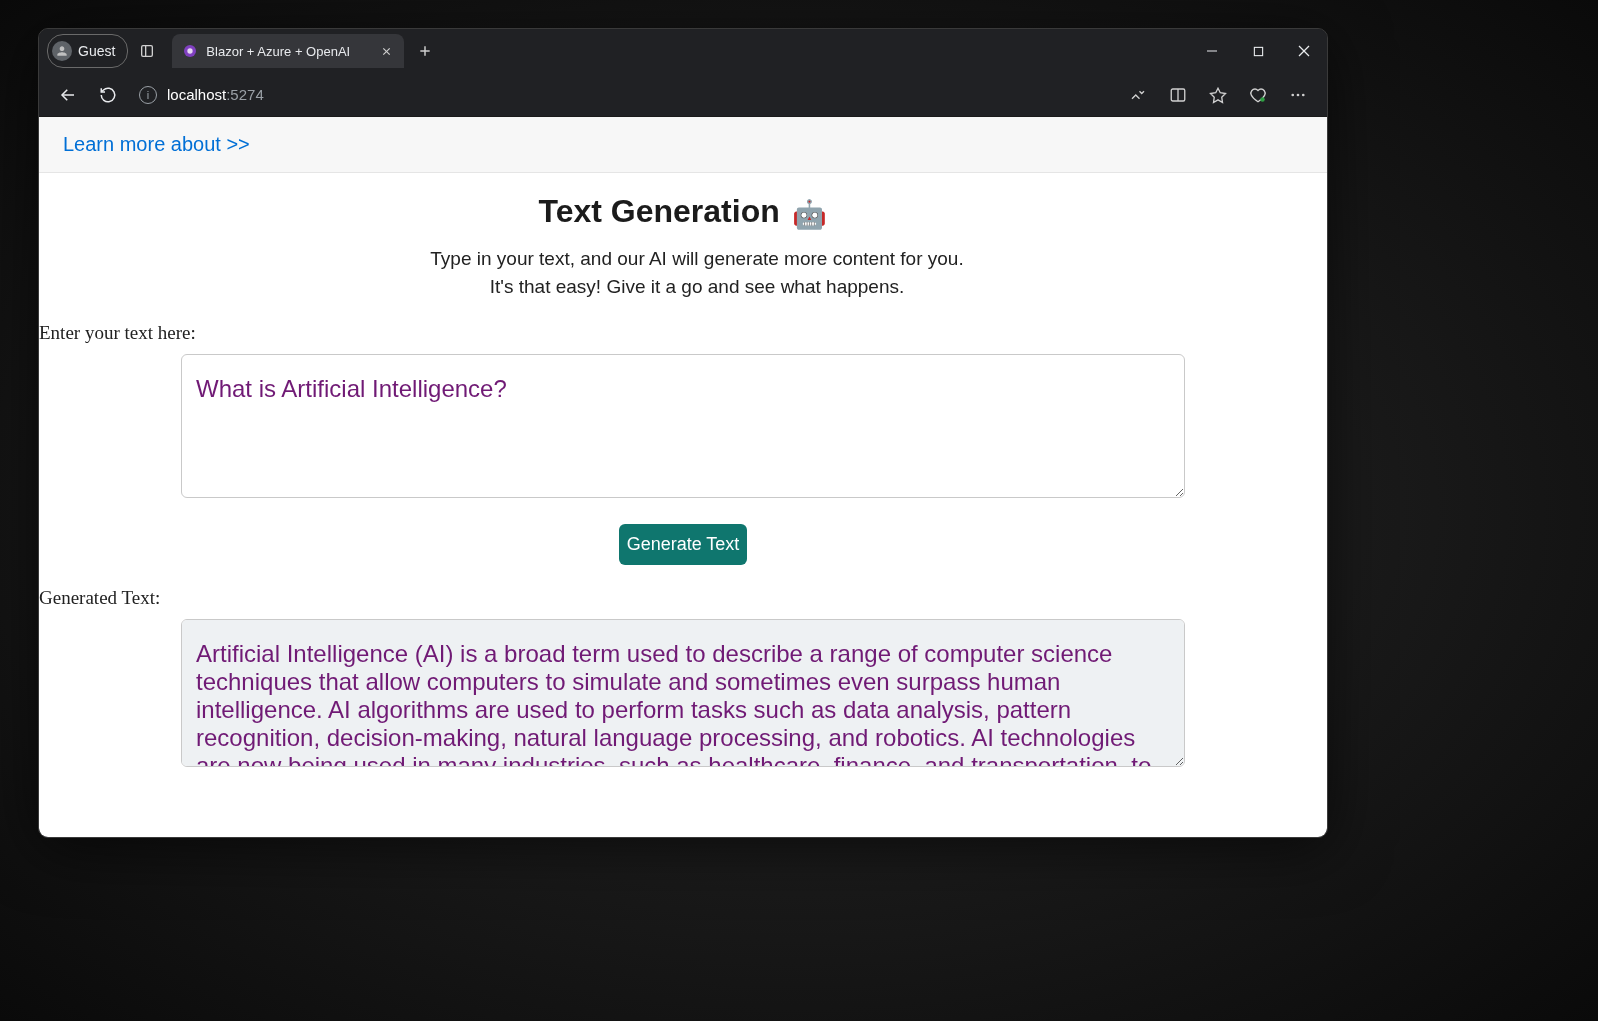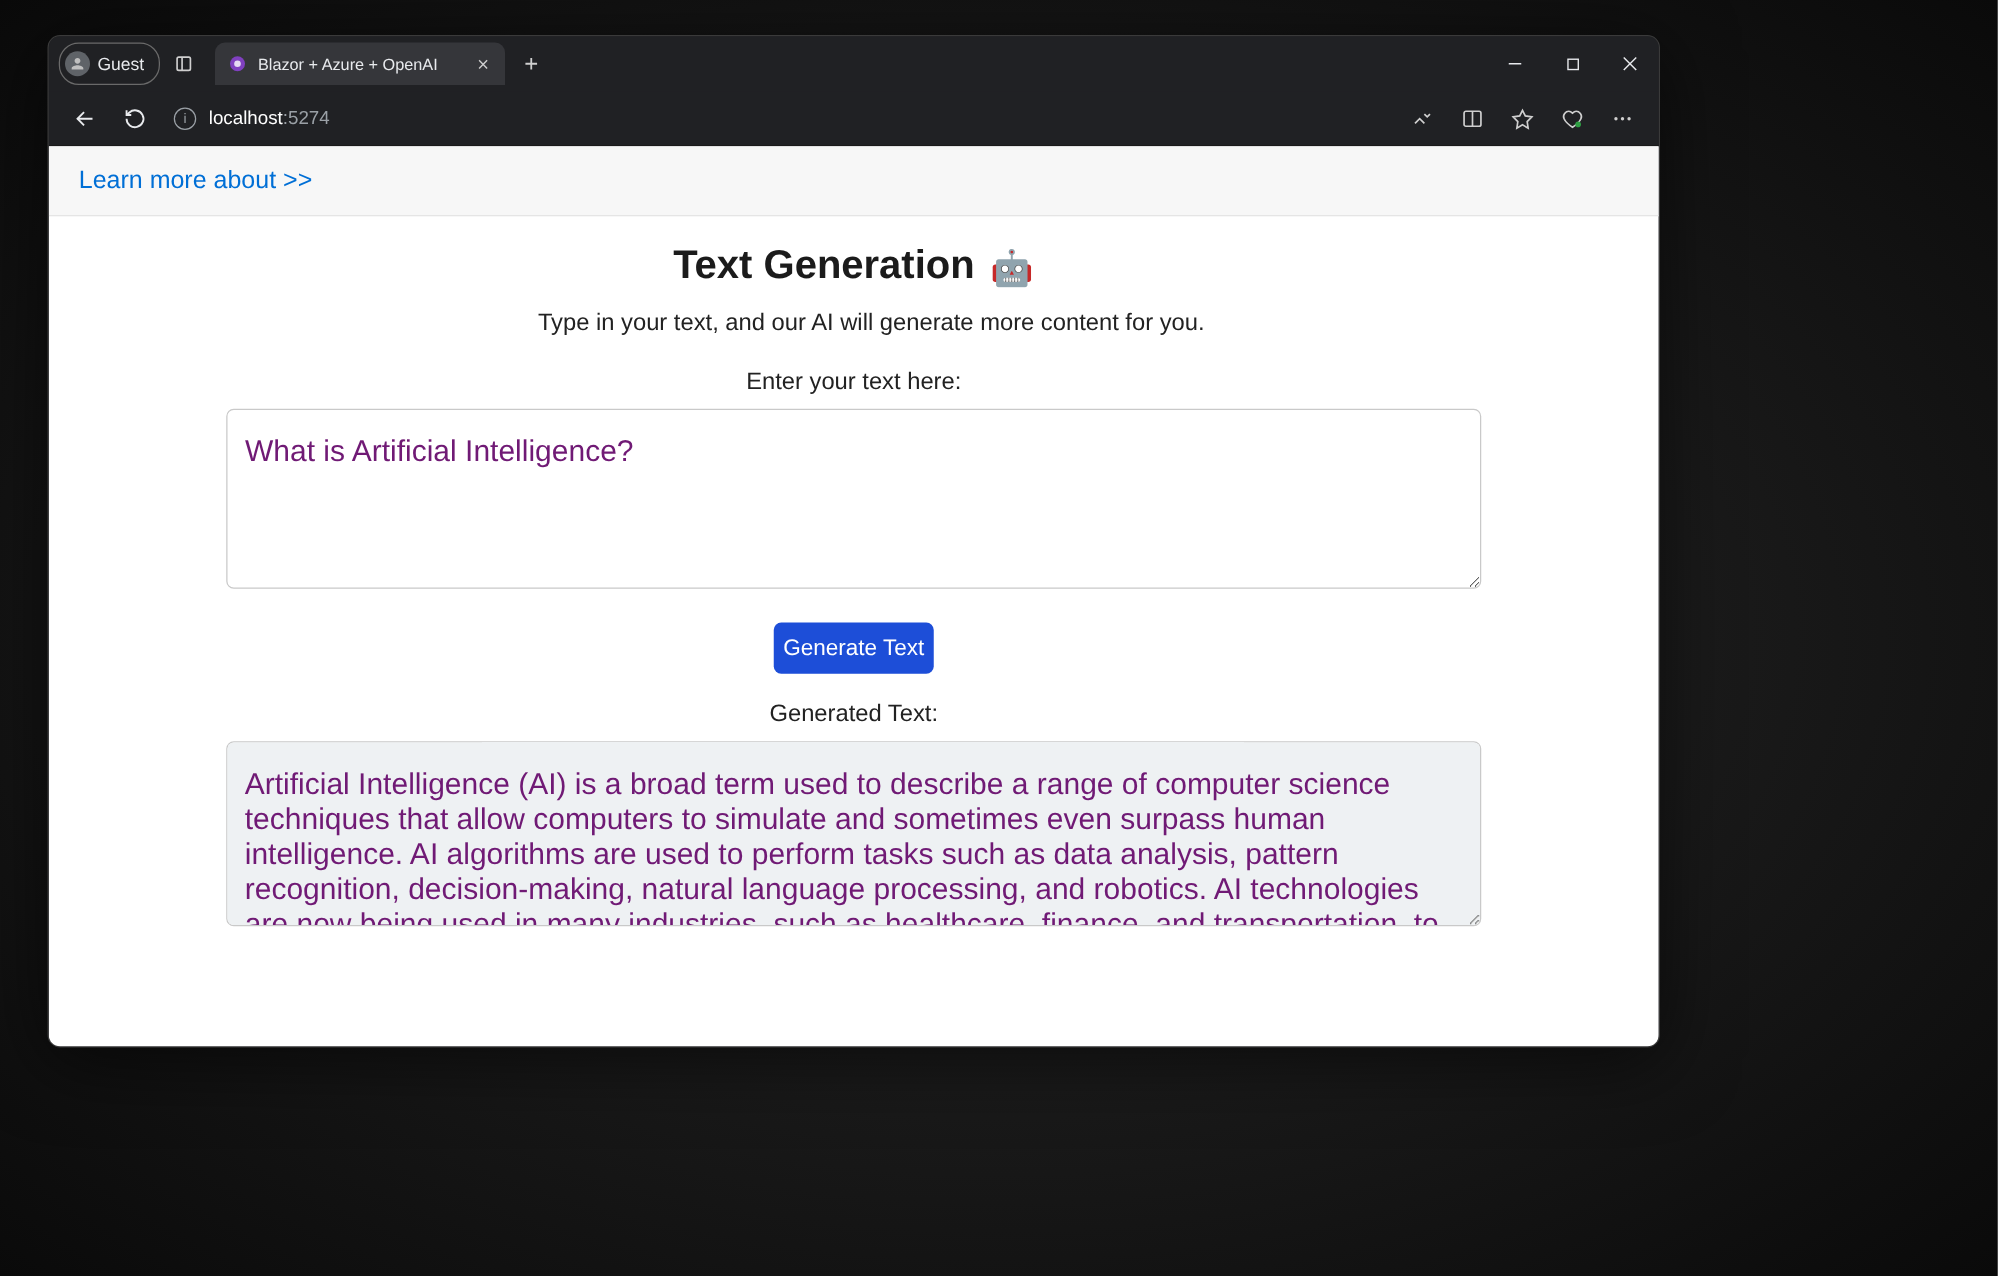--- a/index.html
+++ b/index.html
@@ -95,37 +95,37 @@
   .top-strip {
     background:#f7f7f7;
     border-bottom:1px solid #e5e5e5;
     padding: 16px 24px;
     text-align:left;
   }
   .learn-link { color:#006fd6; font-size:20px; text-decoration:none; cursor:pointer;}
   .content { padding: 14px 0 40px; }
   h1.top { text-align:center; font-size:32px; font-weight:600; color:#1b1b1b; margin: 6px 0 14px;}
   .subtitle { text-align:center; font-size:19px; color:#222; line-height:1.45; margin-bottom: 22px; padding-left: 28px;}
-  .label { text-align:center; font-size:19px; color:#222; margin-bottom:10px;}
+  .label { text-align:left; font-size:19px; color:#222; margin-bottom:10px;font-family:Liberation Serif, serif;}
   .ta-wrap { width: 1004px; margin: 0 auto; }
   textarea {
     width:100%;
     border:1px solid #c9c9c9;
     border-radius:6px;
     padding:20px 14px;
     font-size:24px;
     font-family:inherit;
     color:#701a75;
     resize: both;
   }
   textarea.input { height:144px; background:#fff;}
   textarea.output { height:148px; background:#eef1f3; overflow-y:scroll;}
   .btn-row { text-align:center; margin:22px 0 22px; }
   .gen-btn {
-    background:#1d4ed8;
+    background:#0f766e;
     color:#fff;
     border:none;
     border-radius:6px;
     padding:10px 8px;
     font-size:18px;
     cursor:pointer;
   }
   .robot-emoji { font-size:28px; vertical-align:-2px; margin-left:4px;}
 </style>
 </head>
@@ -245,20 +245,21 @@
   <div class="viewport">
     <div class="top-strip">
       <a class="learn-link">Learn more about &gt;&gt;</a>
     </div>
     <div class="content">
       <h1 class="top">
         <span>Text Generation </span><span class="robot-emoji">🤖</span>
       </h1>
       <div class="subtitle">
         <span>Type in your text, and our AI will generate more content for you.</span><br>
+        <span>It's that easy! Give it a go and see what happens.</span>
       </div>
       <div class="label">Enter your text here:</div>
       <div class="ta-wrap">
         <textarea class="input" style="">What is Artificial Intelligence?</textarea>
       </div>
       <div class="btn-row">
         <button class="gen-btn">Generate Text</button>
       </div>
       <div class="label">Generated Text:</div>
       <div class="ta-wrap">

